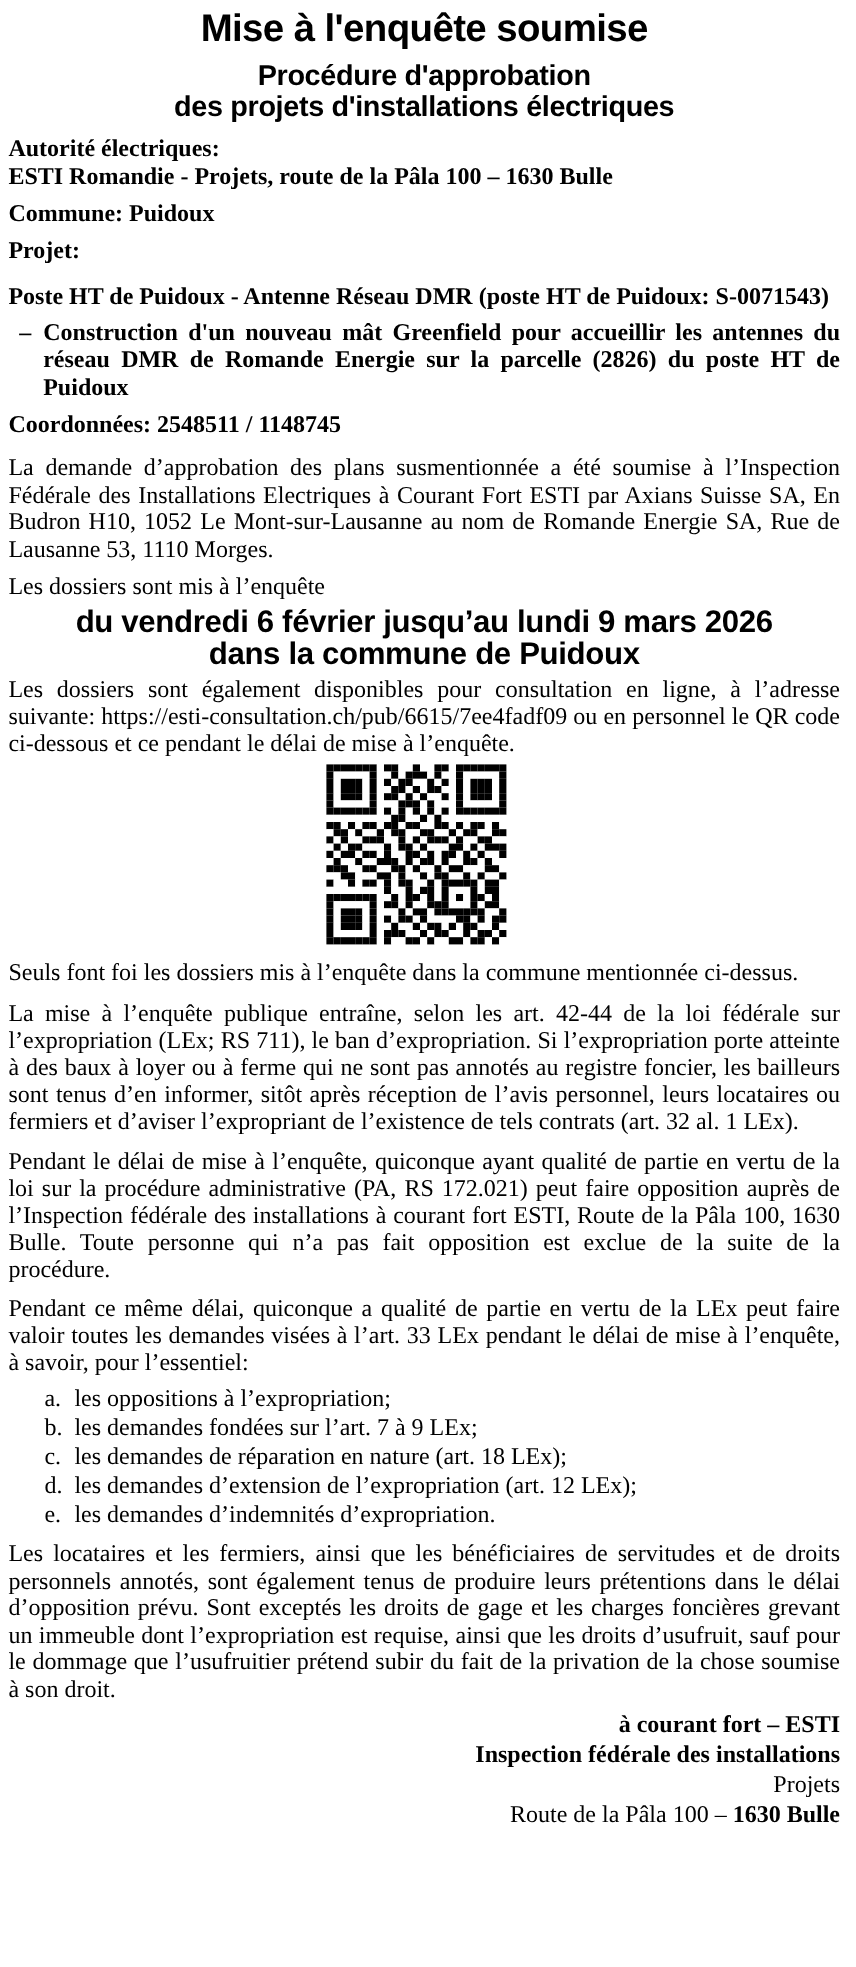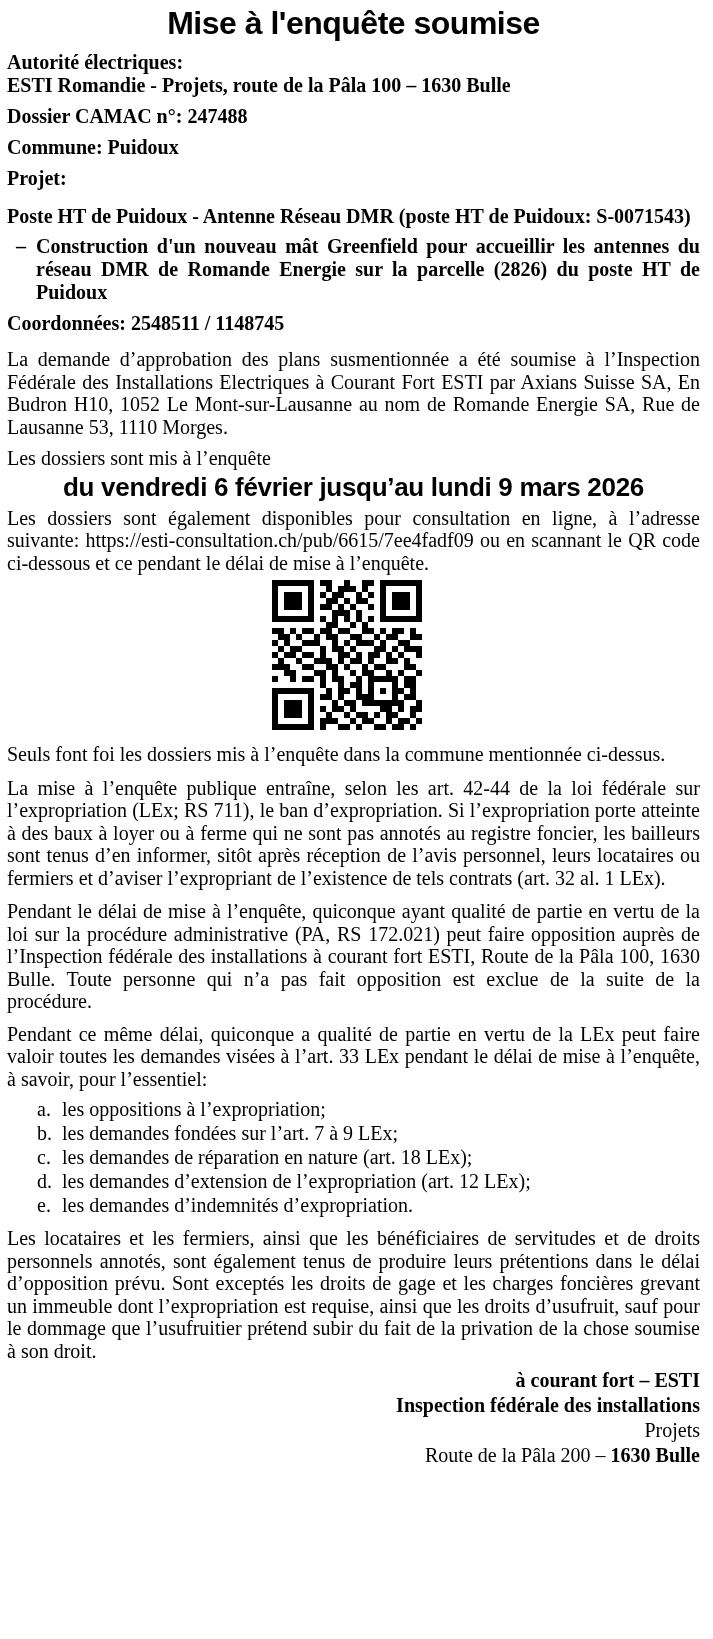--- a/index.html
+++ b/index.html
@@ -74,25 +74,28 @@
   .doc-footer { margin-top: 6px; text-align: right; font-size: 20px; line-height: 25px; }
   .doc-footer .b { font-weight: bold; }
 </style>
 </head>
 <body>
 
 <div class="page">
 
   <h1 class="doc-title">Mise à l'enquête soumise</h1>
 
+  <div class="doc-subtitle">
+    <div>Procédure d'approbation</div>
+    <div>des projets d'installations électriques</div>
+  </div>
 
   <div class="meta">
     <p>Autorité électriques:</p>
     <p>ESTI Romandie - Projets, route de la Pâla 100 – 1630 Bulle</p>
-    <p class="gap">Dossier CAMAC n°: 247488</p>
     <p class="gap">Commune: Puidoux</p>
     <p class="gap">Projet:</p>
   </div>
 
   <div class="project">
     <div class="pbody">
       <p class="ptitle">Poste HT de Puidoux - Antenne Réseau DMR (poste HT de Puidoux: S-0071543)</p>
       <div class="pbullet">
         <span class="pdash">–</span>
         <span class="btext">Construction d'un nouveau mât Greenfield pour accueillir les antennes du réseau DMR de Romande Energie sur la parcelle (2826) du poste HT de Puidoux</span>
@@ -100,23 +103,24 @@
       <p class="pcoords">Coordonnées: 2548511 / 1148745</p>
     </div>
   </div>
 
   <p class="para mt13">La demande d’approbation des plans susmentionnée a été soumise à l’Inspection Fédérale des Installations Electriques à Courant Fort ESTI par Axians Suisse SA, En Budron H10, 1052 Le Mont-sur-Lausanne au nom de Romande Energie SA, Rue de Lausanne 53, 1110 Morges.</p>
 
   <p class="para left mt9">Les dossiers sont mis à l’enquête</p>
 
   <div class="date-banner">
     <div>du vendredi 6 février jusqu’au lundi 9 mars 2026</div>
+    <div>dans la commune de Puidoux</div>
   </div>
 
-  <p class="para mt7"><span>Les dossiers sont également disponibles pour consultation en ligne, à l’adresse suivante: </span><span>https://esti-consultation.ch/pub/6615/7ee4fadf09</span><span> ou en scannant le QR code ci-dessous et ce pendant le délai de mise à l’enquête.</span></p>
+  <p class="para mt7"><span>Les dossiers sont également disponibles pour consultation en ligne, à l’adresse suivante: </span><span>https://esti-consultation.ch/pub/6615/7ee4fadf09</span><span> ou en personnel le QR code ci-dessous et ce pendant le délai de mise à l’enquête.</span></p>
 
   <div class="qr">
       <div class="qr-row">
         <span class="qr-m on" style="background: rgb(0, 0, 0);"></span>
         <span class="qr-m on" style="background: rgb(0, 0, 0);"></span>
         <span class="qr-m on" style="background: rgb(0, 0, 0);"></span>
         <span class="qr-m on" style="background: rgb(0, 0, 0);"></span>
         <span class="qr-m on" style="background: rgb(0, 0, 0);"></span>
         <span class="qr-m on" style="background: rgb(0, 0, 0);"></span>
         <span class="qr-m on" style="background: rgb(0, 0, 0);"></span>
@@ -819,16 +823,16 @@
       <span class="ltext">les demandes d’indemnités d’expropriation.</span>
     </div>
   </div>
 
   <p class="para mt10">Les locataires et les fermiers, ainsi que les bénéficiaires de servitudes et de droits personnels annotés, sont également tenus de produire leurs prétentions dans le délai d’opposition prévu. Sont exceptés les droits de gage et les charges foncières grevant un immeuble dont l’expropriation est requise, ainsi que les droits d’usufruit, sauf pour le dommage que l’usufruitier prétend subir du fait de la privation de la chose soumise à son droit.</p>
 
   <div class="doc-footer">
     <div class="b">à courant fort – ESTI</div>
     <div class="b">Inspection fédérale des installations</div>
     <div>Projets</div>
-    <div><span>Route de la Pâla 200 – </span><span class="b">1630 Bulle</span></div>
+    <div><span>Route de la Pâla 100 – </span><span class="b">1630 Bulle</span></div>
   </div>
 
 </div>
 
 </body></html>

